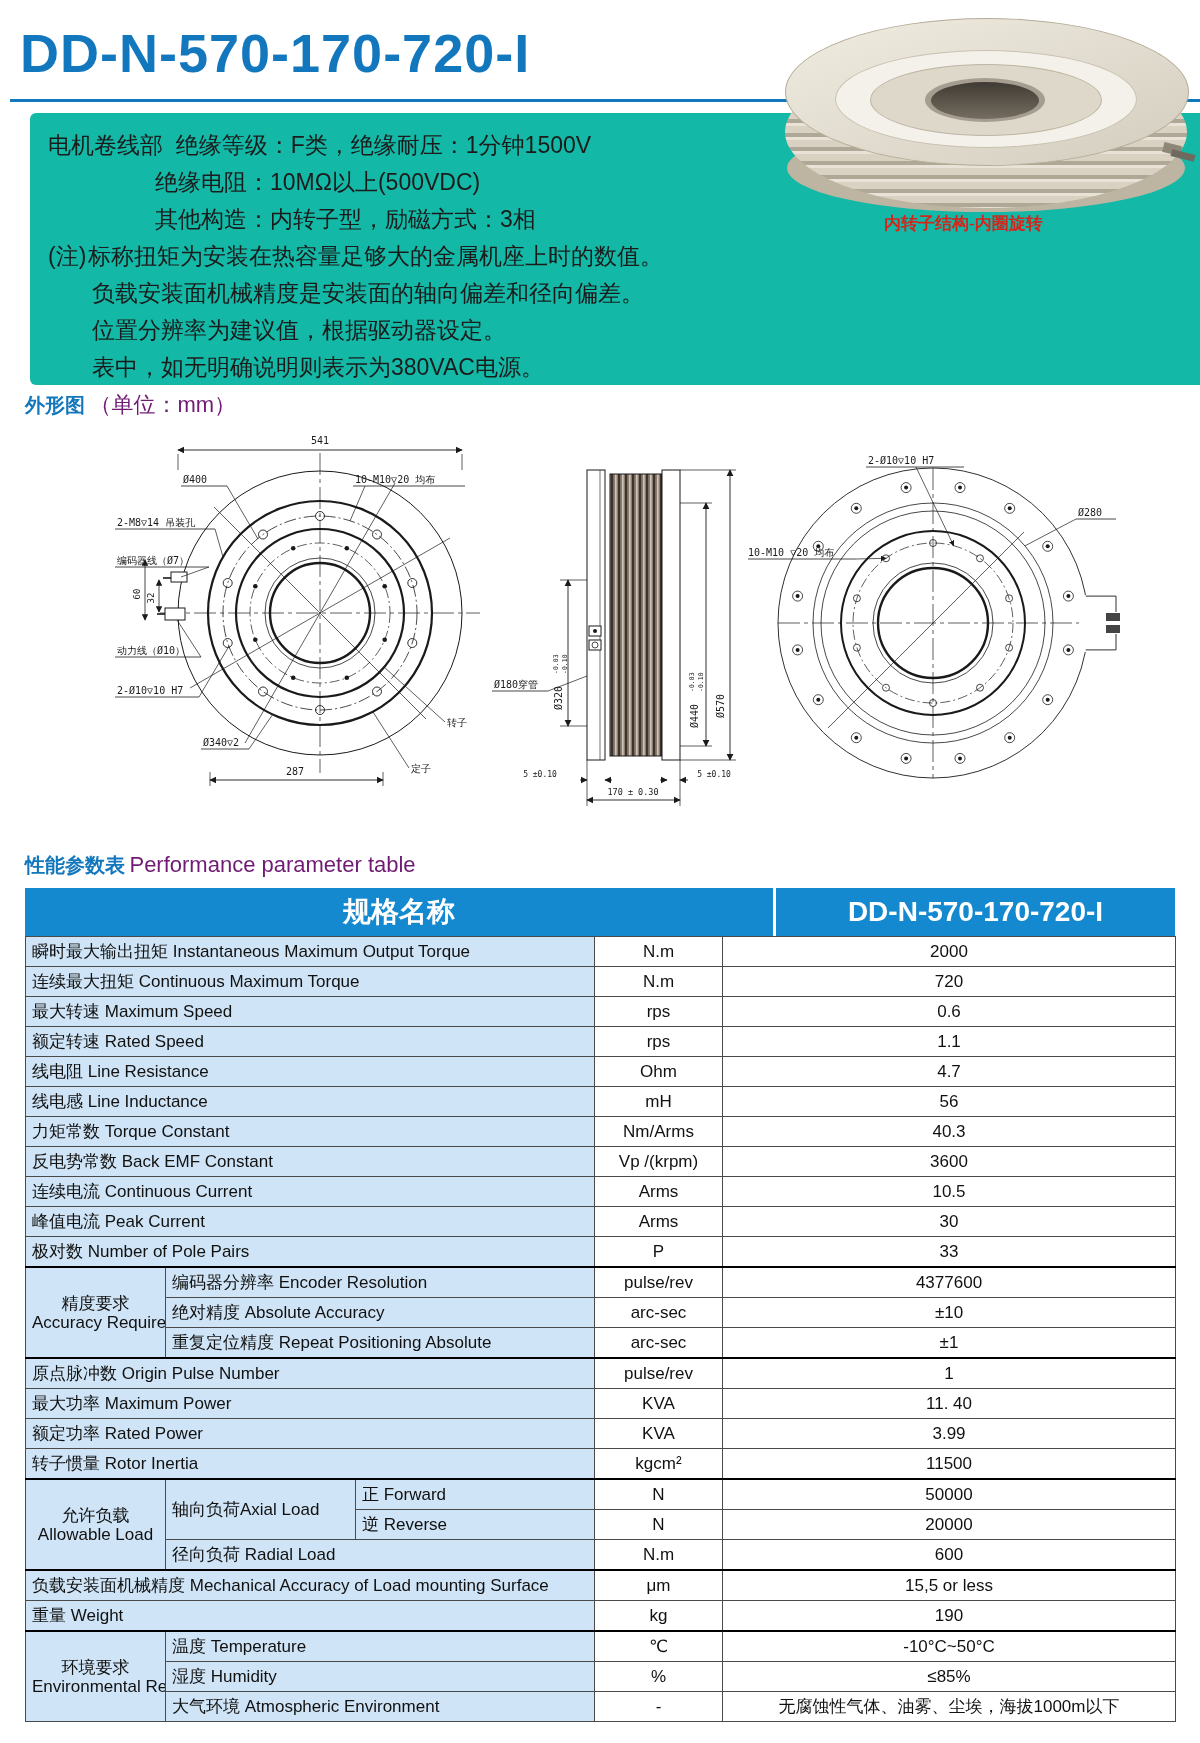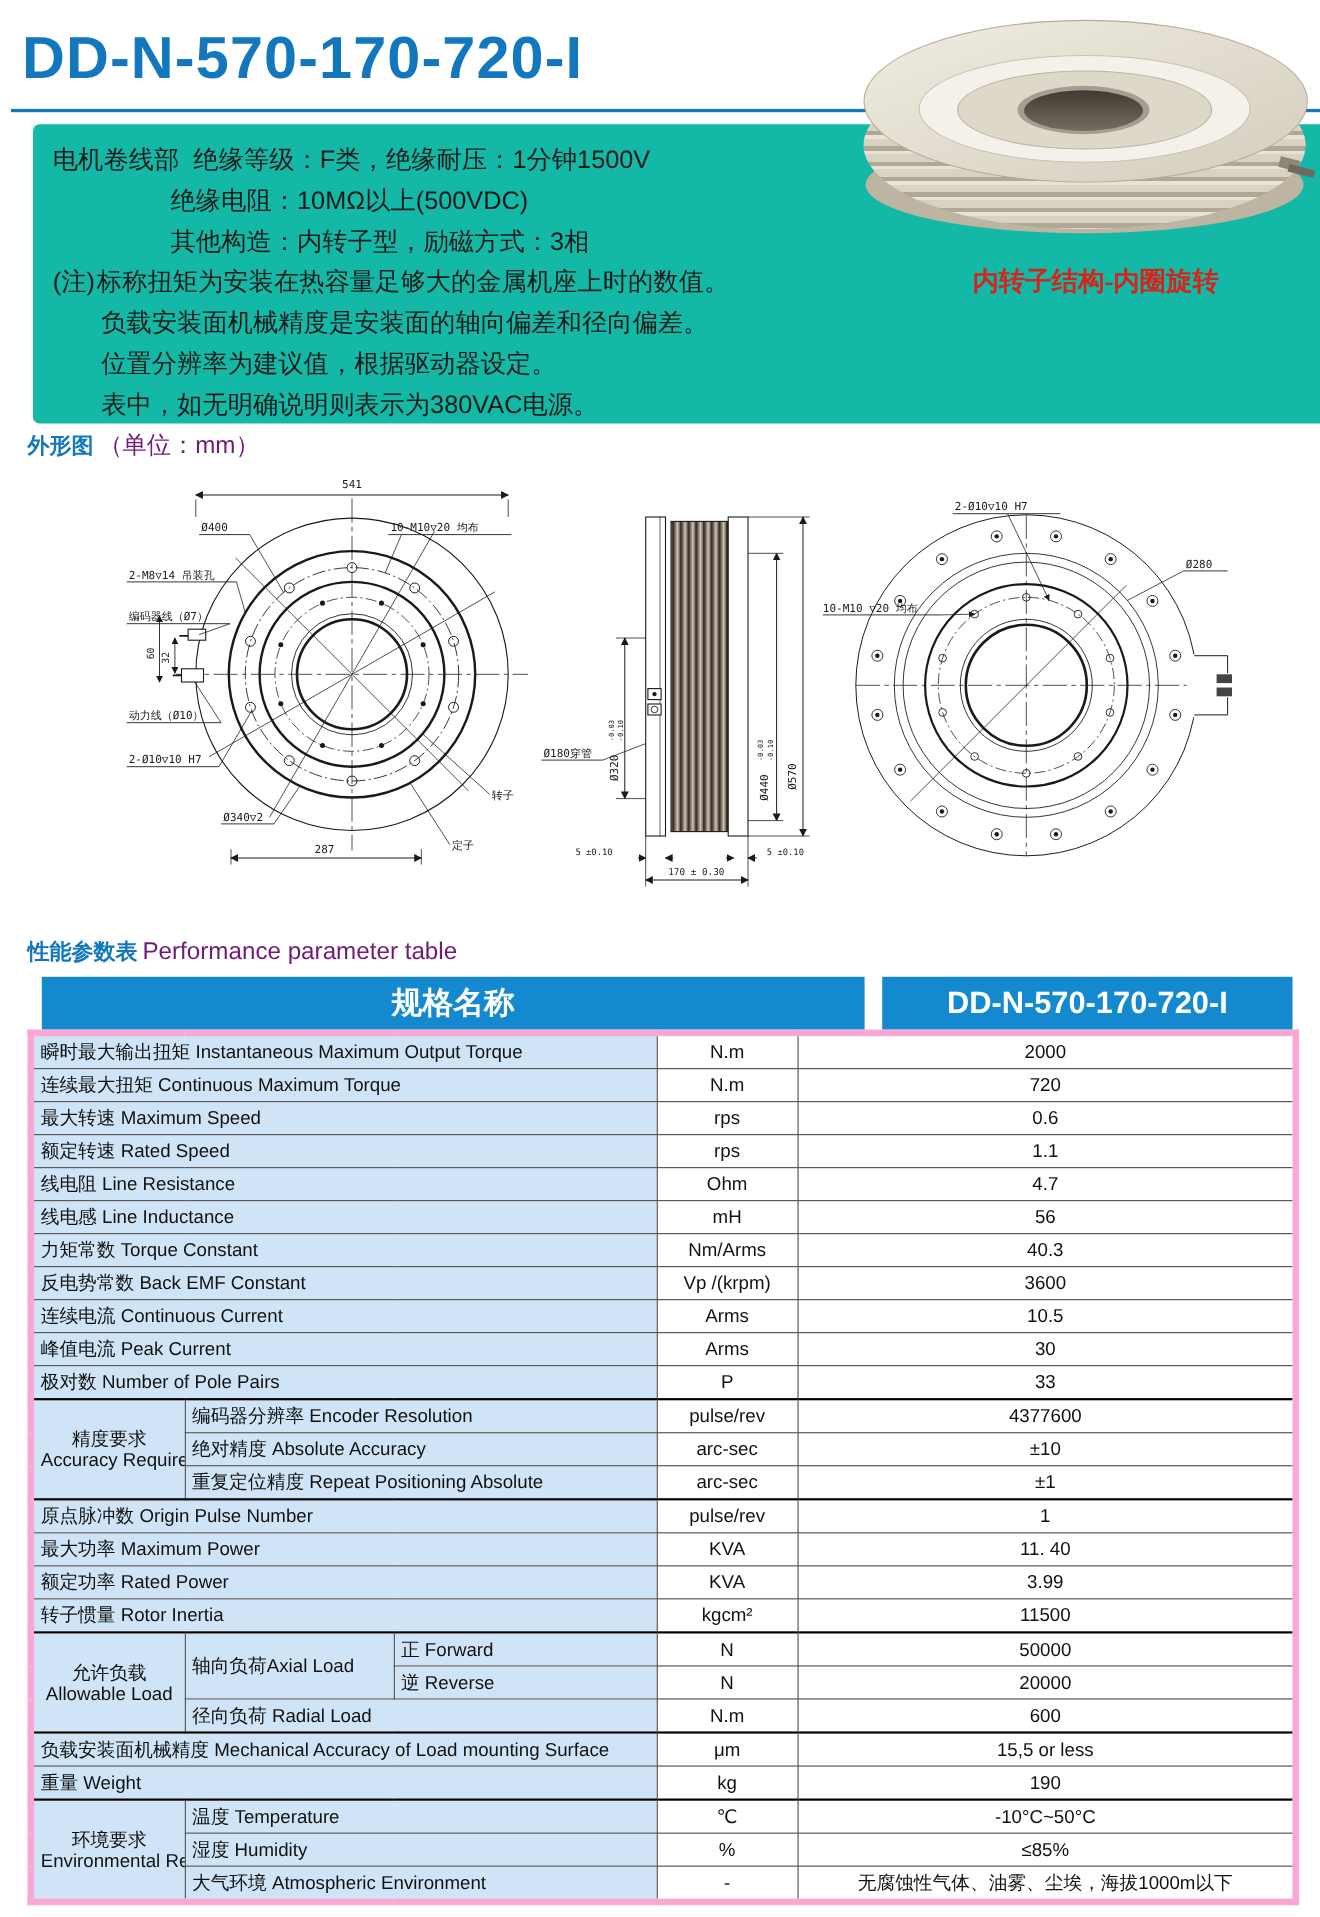--- a/index.html
+++ b/index.html
@@ -22,37 +22,37 @@
   .m-side{left:10px;top:50px;width:402px;height:152px;border-radius:50%;
           background:repeating-linear-gradient(180deg,#d9d2c3 0 7px,#b0a896 7px 11px,#e8e3d6 11px 14px);}
   .m-top{left:10px;top:12px;width:402px;height:146px;border-radius:50%;
          background:linear-gradient(160deg,#f0ece1,#d3cdbe);border:1px solid #b5ac99;}
   .m-ring{left:60px;top:44px;width:300px;height:96px;border-radius:50%;background:#f4f1ea;border:1px solid #c9c2b2;}
   .m-ring2{left:95px;top:58px;width:230px;height:70px;border-radius:50%;background:#ded8ca;border:1px solid #bdb5a3;}
   .m-borerim{left:150px;top:72px;width:120px;height:44px;border-radius:50%;background:#a59e90;}
   .m-bore{left:156px;top:76px;width:108px;height:37px;border-radius:50%;background:linear-gradient(#3f3a33,#756d60);}
   .m-conn{left:396px;top:146px;width:24px;height:7px;background:#6f6a60;transform:rotate(14deg);}
   .m-conn2{left:388px;top:138px;width:18px;height:10px;background:#8d8778;transform:rotate(14deg);}
-  .red-label{left:884px;top:240px;font-size:24px;font-weight:bold;color:#d4251c;font-family:Liberation Serif, serif;}
+  .red-label{left:884px;top:212px;font-size:17px;font-weight:bold;color:#d4251c;font-family:Liberation Serif, serif;}
   
   .sec-head{font-size:20px;font-weight:bold;color:#1377bd;}
   .sec-sub{font-size:22px;font-weight:normal;color:#701a75;}
   .outline-head{left:25px;top:390px;}
   .perf-head{left:25px;top:852px;}
   
   .drawings{left:0;top:428px;width:1200px;height:390px;}
   .drawings svg{position:absolute;top:0;}
   svg text{fill:#1a1a1a;font-family:"DejaVu Sans Mono","DejaVu Sans",monospace;}
   
   .thead{left:25px;top:888px;width:1150px;height:48px;display:flex;}
-  .th-cell{background:#1489cf;color:#fff;font-size:28px;font-weight:bold;display:flex;align-items:center;justify-content:center;margin-left:13px;}
+  .th-cell{background:#1489cf;color:#fff;font-size:28px;font-weight:bold;display:flex;align-items:center;justify-content:center;}
   .th-left{width:748px;margin-right:3px;}
   .th-right{flex:1;}
   .tblwrap{left:25px;top:936px;width:1150px;}
-  table.perf{border-collapse:collapse;width:1150px;table-layout:fixed;border:6px solid #f9a8d4;}
+  table.perf{border-collapse:collapse;width:1150px;table-layout:fixed;border:1px solid #f9a8d4;}
   table.perf td{border:1px solid #4a4a4a;height:29px;font-size:17px;padding:0 6px;overflow:hidden;white-space:nowrap;}
   td.pname{background:#cfe4f6;text-align:left;}
   td.pgroup{background:#cfe4f6;text-align:center;font-size:16px;line-height:19px;white-space:normal;padding:0 2px;}
   td.punit{background:#fff;text-align:center;}
   td.pval{background:#fff;text-align:center;}
   tr.bt td{border-top:2px solid #000;}
 </style>
 </head>
 <body>
 

